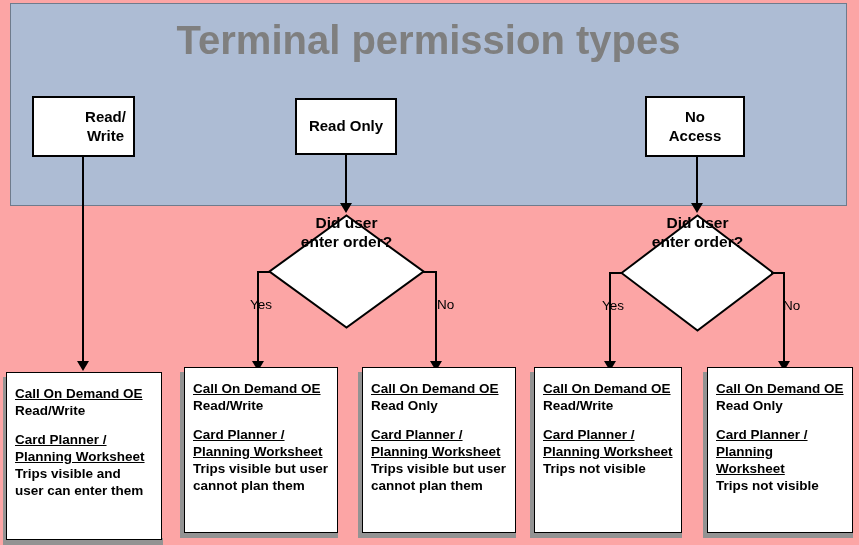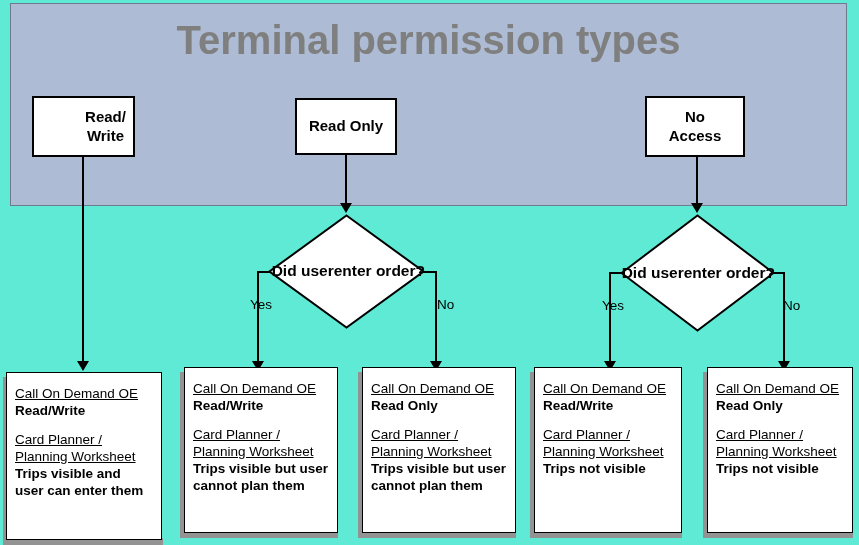--- a/index.html
+++ b/index.html
@@ -4,21 +4,21 @@
 <style>
   html, body {
     margin: 0;
     padding: 0;
     background: #ffffff;
   }
   #canvas {
     position: relative;
     width: 859px;
     height: 545px;
-    background: #5eead4;
+    background: #fca5a5;
     font-family: "Liberation Sans", sans-serif;
     overflow: hidden;
   }
 
   
   .header-band {
     position: absolute;
     left: 10px;
     top: 3px;
     width: 837px;
@@ -69,21 +69,21 @@
     color: #000000;
     line-height: 1.28;
   }
   .result-shadow {
     position: absolute;
     background: #939393;
     z-index: 0;
   }
   .result-box .label {
     text-decoration: underline;
-    font-weight: normal;
+    font-weight: bold;
     display: block;
   }
   .result-box .value {
     font-weight: bold;
     display: block;
   }
   .result-box .group + .group {
     margin-top: 11px;
   }
 
@@ -112,23 +112,23 @@
     position: absolute;
   }
   .diamond-wrap svg { display: block; }
   .diamond-text {
     position: absolute;
     left: 0;
     top: 0;
     width: 100%;
     height: 100%;
     display: flex;
-    flex-direction: row;
+    flex-direction: column;
     align-items: center;
-    justify-content: flex-end;
+    justify-content: flex-start;
     text-align: center;
     font-size: 15.5px;
     font-weight: bold;
     color: #000000;
     line-height: 1.22;
     pointer-events: none;
   }
   .branch-label {
     position: absolute;
     font-size: 13.5px;

